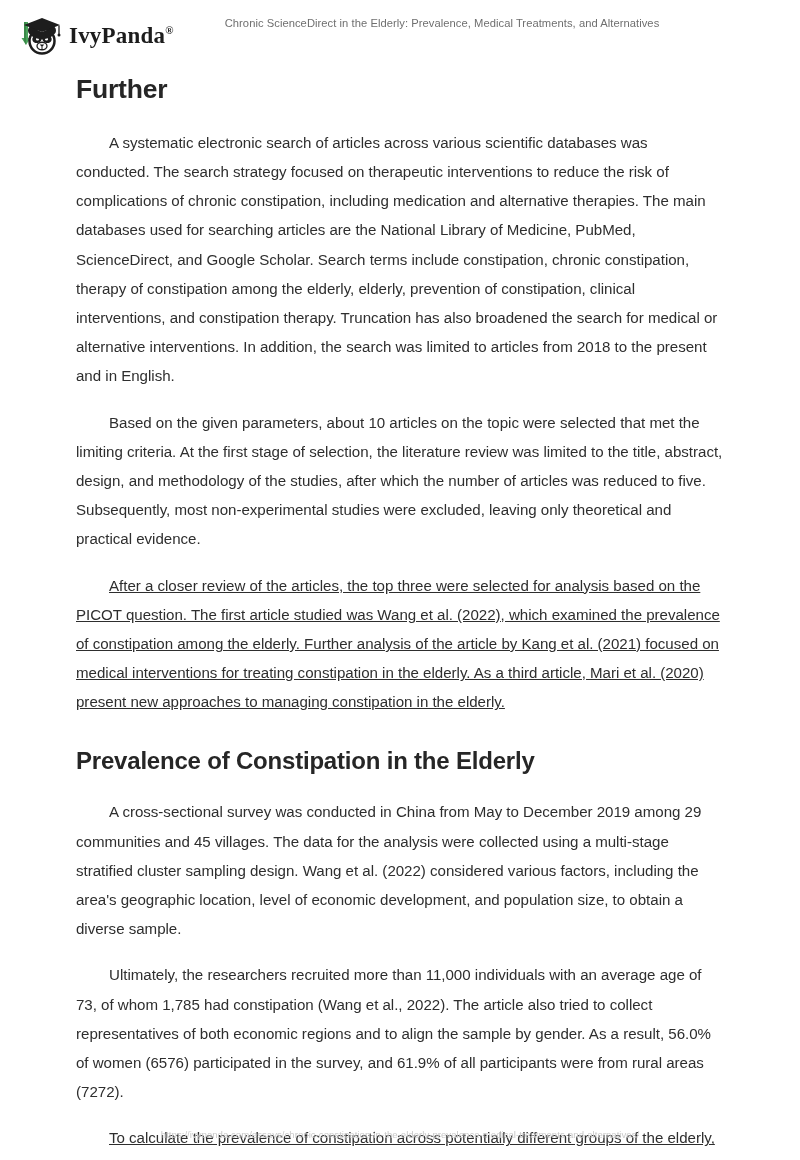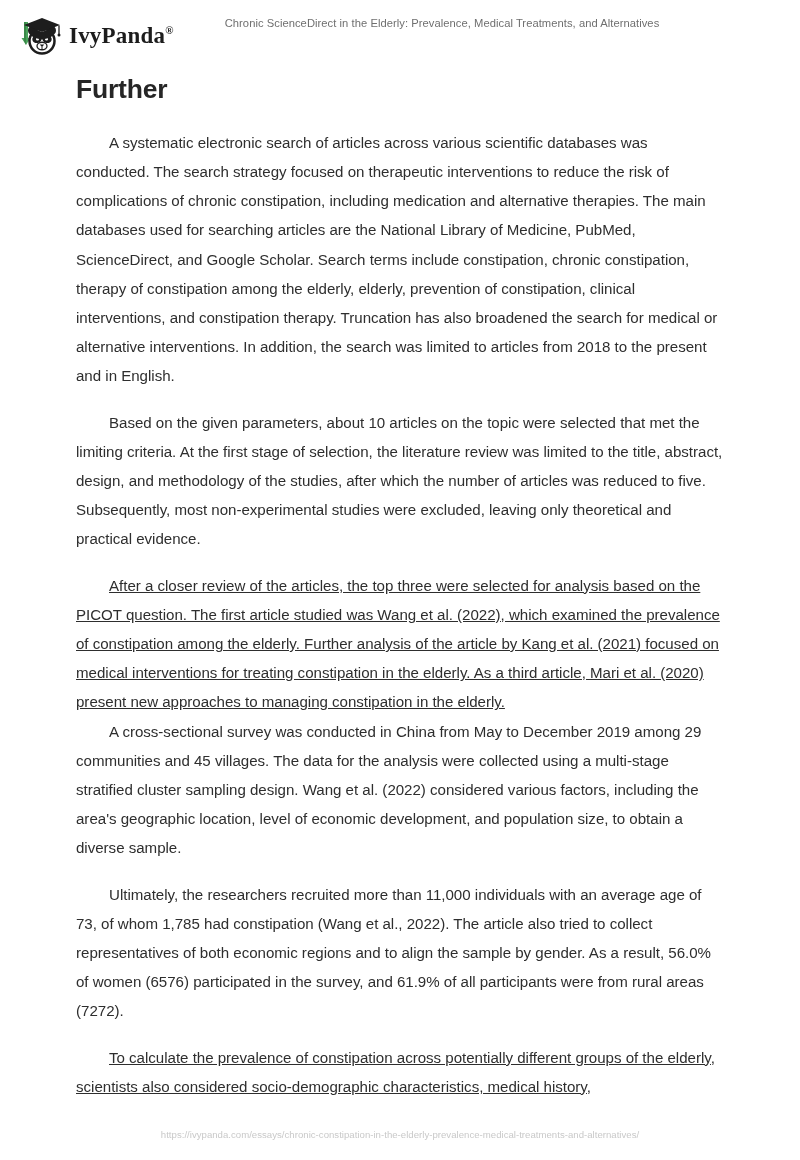--- a/index.html
+++ b/index.html
@@ -84,21 +84,21 @@
     letter-spacing: -0.2px;
   }
   h1.section-heading.subsequent {
     margin-top: 30px;
     font-size: 24px;
   }
   p.body-text {
     font-size: 15.1px;
     line-height: 29.2px;
     color: #2e2e2e;
-    margin: 0 0 17px 0;
+    margin: 12px 0 17px 0;
     text-indent: 33px;
     text-align: left;
     letter-spacing: -0.02px;
   }
   p.body-text:last-child {
     margin-bottom: 0;
     text-decoration: underline;
   }
 
   
@@ -165,20 +165,21 @@
 <div class="doc">
 
   <section>
     <h1 class="section-heading">Further</h1>
     <p class="body-text">A systematic electronic search of articles across various scientific databases was conducted. The search strategy focused on therapeutic interventions to reduce the risk of complications of chronic constipation, including medication and alternative therapies. The main databases used for searching articles are the National Library of Medicine, PubMed, ScienceDirect, and Google Scholar. Search terms include constipation, chronic constipation, therapy of constipation among the elderly, elderly, prevention of constipation, clinical interventions, and constipation therapy. Truncation has also broadened the search for medical or alternative interventions. In addition, the search was limited to articles from 2018 to the present and in English.</p>
     <p class="body-text">Based on the given parameters, about 10 articles on the topic were selected that met the limiting criteria. At the first stage of selection, the literature review was limited to the title, abstract, design, and methodology of the studies, after which the number of articles was reduced to five. Subsequently, most non-experimental studies were excluded, leaving only theoretical and practical evidence.</p>
     <p class="body-text">After a closer review of the articles, the top three were selected for analysis based on the PICOT question. The first article studied was Wang et al. (2022), which examined the prevalence of constipation among the elderly. Further analysis of the article by Kang et al. (2021) focused on medical interventions for treating constipation in the elderly. As a third article, Mari et al. (2020) present new approaches to managing constipation in the elderly.</p>
   </section>
 
   <section>
+    <h1 class="section-heading subsequent">Prevalence of Constipation in the Elderly</h1>
     <p class="body-text">A cross-sectional survey was conducted in China from May to December 2019 among 29 communities and 45 villages. The data for the analysis were collected using a multi-stage stratified cluster sampling design. Wang et al. (2022) considered various factors, including the area's geographic location, level of economic development, and population size, to obtain a diverse sample.</p>
     <p class="body-text">Ultimately, the researchers recruited more than 11,000 individuals with an average age of 73, of whom 1,785 had constipation (Wang et al., 2022). The article also tried to collect representatives of both economic regions and to align the sample by gender. As a result, 56.0% of women (6576) participated in the survey, and 61.9% of all participants were from rural areas (7272).</p>
     <p class="body-text">To calculate the prevalence of constipation across potentially different groups of the elderly, scientists also considered socio-demographic characteristics, medical history,</p>
   </section>
 
 </div>
 
 <div class="page-footer">
   <a class="footer-url" href="#">https://ivypanda.com/essays/chronic-constipation-in-the-elderly-prevalence-medical-treatments-and-alternatives/</a>
 </div>

